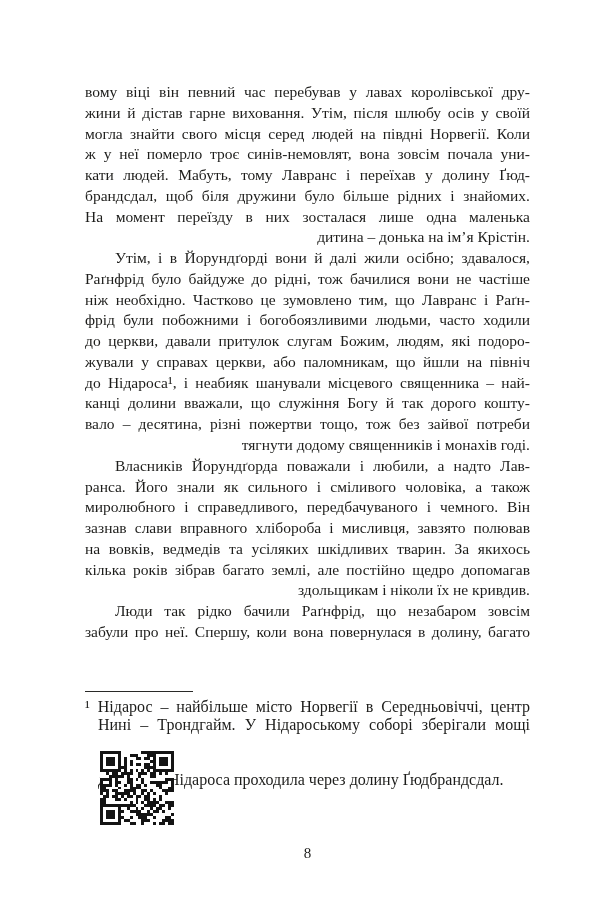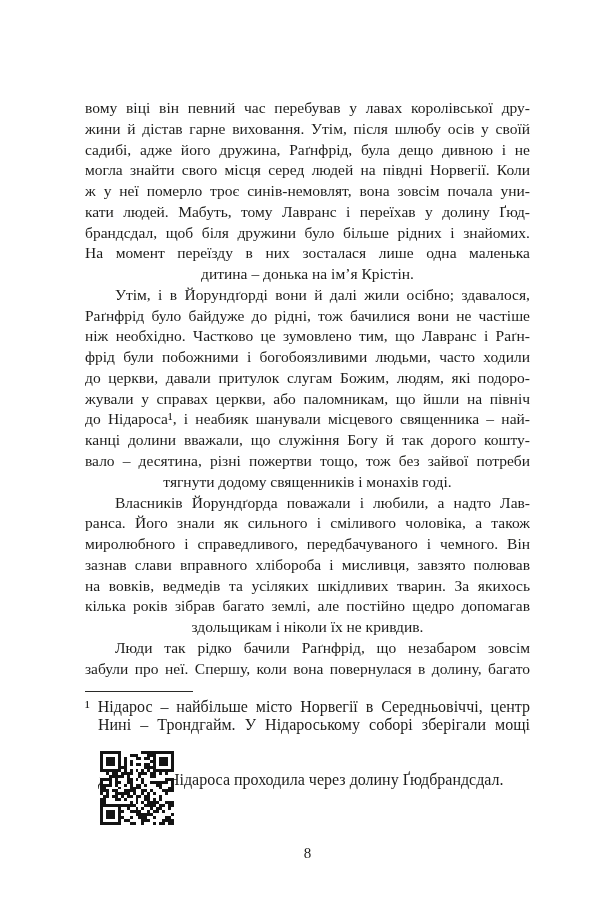--- a/index.html
+++ b/index.html
@@ -6,31 +6,31 @@
   .page{
     position:relative;
     width:607px;height:917px;
     margin:0 auto;
     background:#ffffff;
     color:#1d1d1b;
     font-family:"Liberation Serif","DejaVu Serif",serif;
     overflow:hidden;
   }
   .body-text{
-    position:absolute;left:85px;top:98px;width:445px;
+    position:absolute;left:85px;top:82px;width:445px;
     font-size:15.5px;
   }
   .bline{
     height:20.77px;line-height:20.77px;
     overflow:hidden;
     text-align:justify;
     white-space:normal;
   }
   .bline.j::after{content:"";display:inline-block;width:100%;height:0;}
-  .bline.flush{text-align:center;}
+  .bline.flush{text-align:right;}
   .bline.indent{text-indent:30px;}
   .footnote-rule{
     position:absolute;left:85px;top:691px;width:108px;height:0;
     border-top:1.4px solid #2a2a28;
   }
   .footnote{
     position:absolute;left:85px;top:698px;width:445px;
     font-size:16px;
   }
   .fline{
@@ -51,21 +51,20 @@
   }
 </style>
 </head>
 <body>
 
 <div class="page">
 
   <div class="body-text" id="body-text">
       <div class="bline j">вому віці він певний час перебував у лавах королівської дру-</div>
       <div class="bline j">жини й дістав гарне виховання. Утім, після шлюбу осів у своїй</div>
-      <div class="bline j">садибі, адже його дружина, Раґнфрід, була дещо дивною і не</div>
       <div class="bline j">могла знайти свого місця серед людей на півдні Норвегії. Коли</div>
       <div class="bline j">ж у неї померло троє синів-немовлят, вона зовсім почала уни-</div>
       <div class="bline j">кати людей. Мабуть, тому Лавранс і переїхав у долину Ґюд-</div>
       <div class="bline j">брандсдал, щоб біля дружини було більше рідних і знайомих.</div>
       <div class="bline j">На момент переїзду в них зосталася лише одна маленька</div>
       <div class="bline flush">дитина – донька на ім’я Крістін.</div>
       <div class="bline j indent">Утім, і в Йорундґорді вони й далі жили осібно; здавалося,</div>
       <div class="bline j">Раґнфрід було байдуже до рідні, тож бачилися вони не частіше</div>
       <div class="bline j">ніж необхідно. Частково це зумовлено тим, що Лавранс і Раґн-</div>
       <div class="bline j">фрід були побожними і богобоязливими людьми, часто ходили</div>

